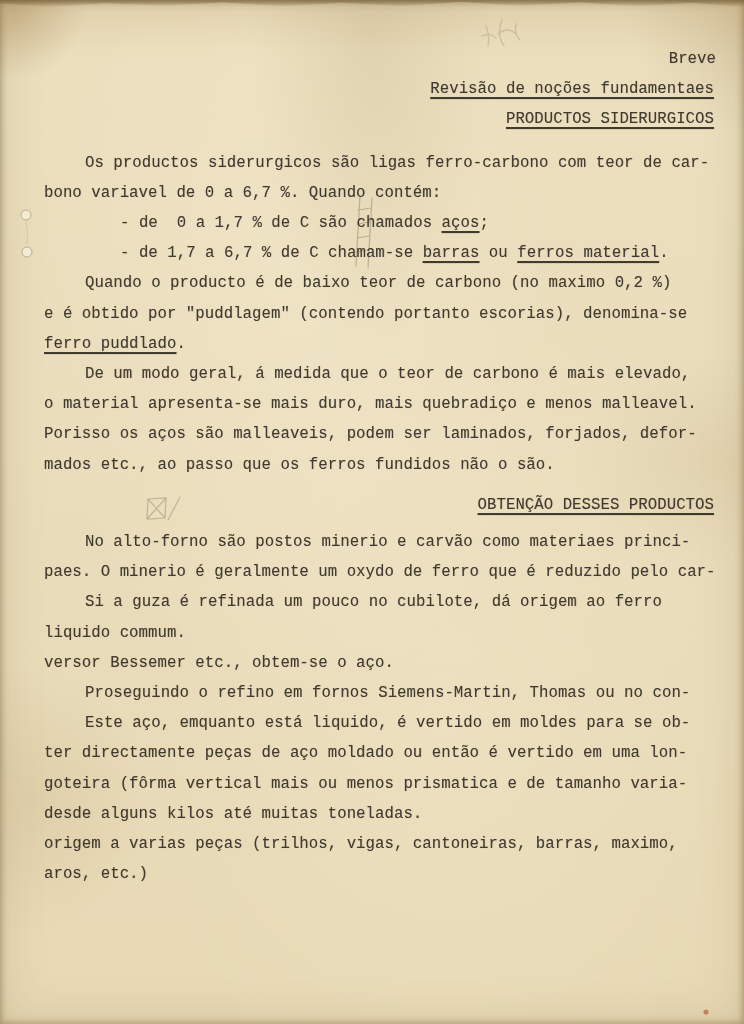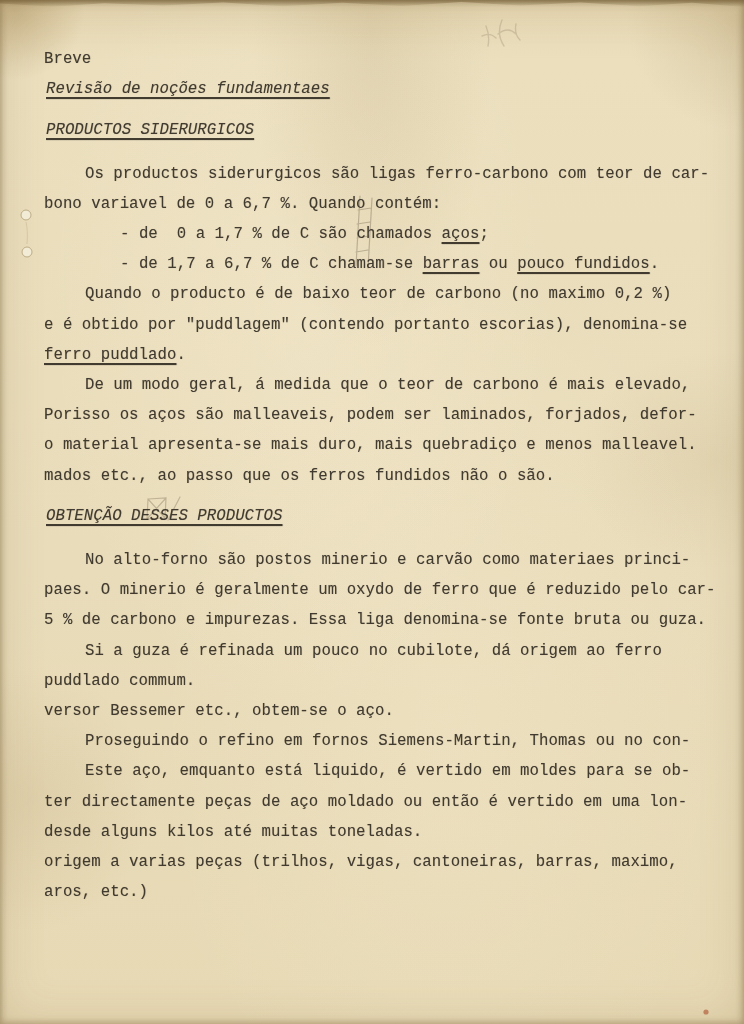--- a/index.html
+++ b/index.html
@@ -37,24 +37,24 @@
     position:relative;
     box-sizing:border-box;
     padding:44px 28px 0 44px;
     font-size:15.6px;
     line-height:30.2px;
     letter-spacing:.1px;
     color:rgba(56,50,40,.93);
     text-shadow:.3px .3px .7px rgba(56,50,40,.35);
   }
   .block,.line{white-space:pre;}
-  .title,.subtitle,.heading{text-align:left;}
-  .heading{margin-top:11px;margin-bottom:13px;}
-  .heading.spaced{margin-top:10px;margin-bottom:14px;}
-  .subtitle .u,.heading .u{padding:0 2px;font-style:italic;}
+  .title,.subtitle,.heading{text-align:right;}
+  .heading{margin-bottom:13px;}
+  .heading.spaced{margin-top:10px;margin-bottom:7px;}
+  .subtitle .u,.heading .u{padding:0 2px;}
   .indent-first{text-indent:41px;}
   .indent-list{text-indent:76px;font-family:Liberation Mono, monospace;}
   .u{
     text-decoration:underline;
     text-decoration-thickness:1.5px;
     text-underline-offset:4px;
   }
   .artifact{position:absolute;pointer-events:none;}
 </style>
 </head>
@@ -85,35 +85,35 @@
     <circle cx="6" cy="6" r="2.6" fill="#b4633f"></circle>
   </svg>
 
   <div class="doc-body">
       <div class="block title"><span>Breve</span></div>
       <div class="block subtitle"><span class="u">Revisão de noções fundamentaes</span></div>
       <div class="block heading"><span class="u">PRODUCTOS SIDERURGICOS</span></div>
       <div class="line indent-first"><span>Os productos siderurgicos são ligas ferro-carbono com teor de car-</span></div>
       <div class="line"><span>bono variavel de 0 a 6,7 %. Quando contém:</span></div>
       <div class="line indent-list"><span>- de  0 a 1,7 % de C são chamados </span><span class="u">aços</span><span>;</span></div>
-      <div class="line indent-list"><span>- de 1,7 a 6,7 % de C chamam-se </span><span class="u">barras</span><span> ou </span><span class="u">pouco fundidos</span><span>.</span></div>
+      <div class="line indent-list"><span>- de 1,7 a 6,7 % de C chamam-se </span><span class="u">barras</span><span> ou </span><span class="u">ferros material</span><span>.</span></div>
       <div class="line indent-first"><span>Quando o producto é de baixo teor de carbono (no maximo 0,2 %)</span></div>
       <div class="line"><span>e é obtido por "puddlagem" (contendo portanto escorias), denomina-se</span></div>
       <div class="line"><span class="u">ferro puddlado</span><span>.</span></div>
       <div class="line indent-first"><span>De um modo geral, á medida que o teor de carbono é mais elevado,</span></div>
+      <div class="line"><span>o material apresenta-se mais duro, mais quebradiço e menos malleavel.</span></div>
       <div class="line"><span>Porisso os aços são malleaveis, podem ser laminados, forjados, defor-</span></div>
-      <div class="line"><span>o material apresenta-se mais duro, mais quebradiço e menos malleavel.</span></div>
       <div class="line"><span>mados etc., ao passo que os ferros fundidos não o são.</span></div>
       <div class="block heading spaced"><span class="u">OBTENÇÃO DESSES PRODUCTOS</span></div>
       <div class="line indent-first"><span>No alto-forno são postos minerio e carvão como materiaes princi-</span></div>
       <div class="line"><span>paes. O minerio é geralmente um oxydo de ferro que é reduzido pelo car-</span></div>
-      <div class="line"><span>5 % de carbono e impurezas. Essa liga denomina-se fonte bruta ou guza.</span></div>
       <div class="line indent-first"><span>Si a guza é refinada um pouco no cubilote, dá origem ao ferro</span></div>
-      <div class="line"><span>puddlado commum.</span></div>
+      <div class="line"><span>liquido commum.</span></div>
       <div class="line"><span>versor Bessemer etc., obtem-se o aço.</span></div>
       <div class="line indent-first"><span>Proseguindo o refino em fornos Siemens-Martin, Thomas ou no con-</span></div>
       <div class="line indent-first"><span>Este aço, emquanto está liquido, é vertido em moldes para se ob-</span></div>
       <div class="line"><span>ter directamente peças de aço moldado ou então é vertido em uma lon-</span></div>
+      <div class="line"><span>goteira (fôrma vertical mais ou menos prismatica e de tamanho varia-</span></div>
       <div class="line"><span>desde alguns kilos até muitas toneladas.</span></div>
       <div class="line"><span>origem a varias peças (trilhos, vigas, cantoneiras, barras, maximo,</span></div>
       <div class="line"><span>aros, etc.)</span></div>
     </div>
 </div>
 
 </body></html>

